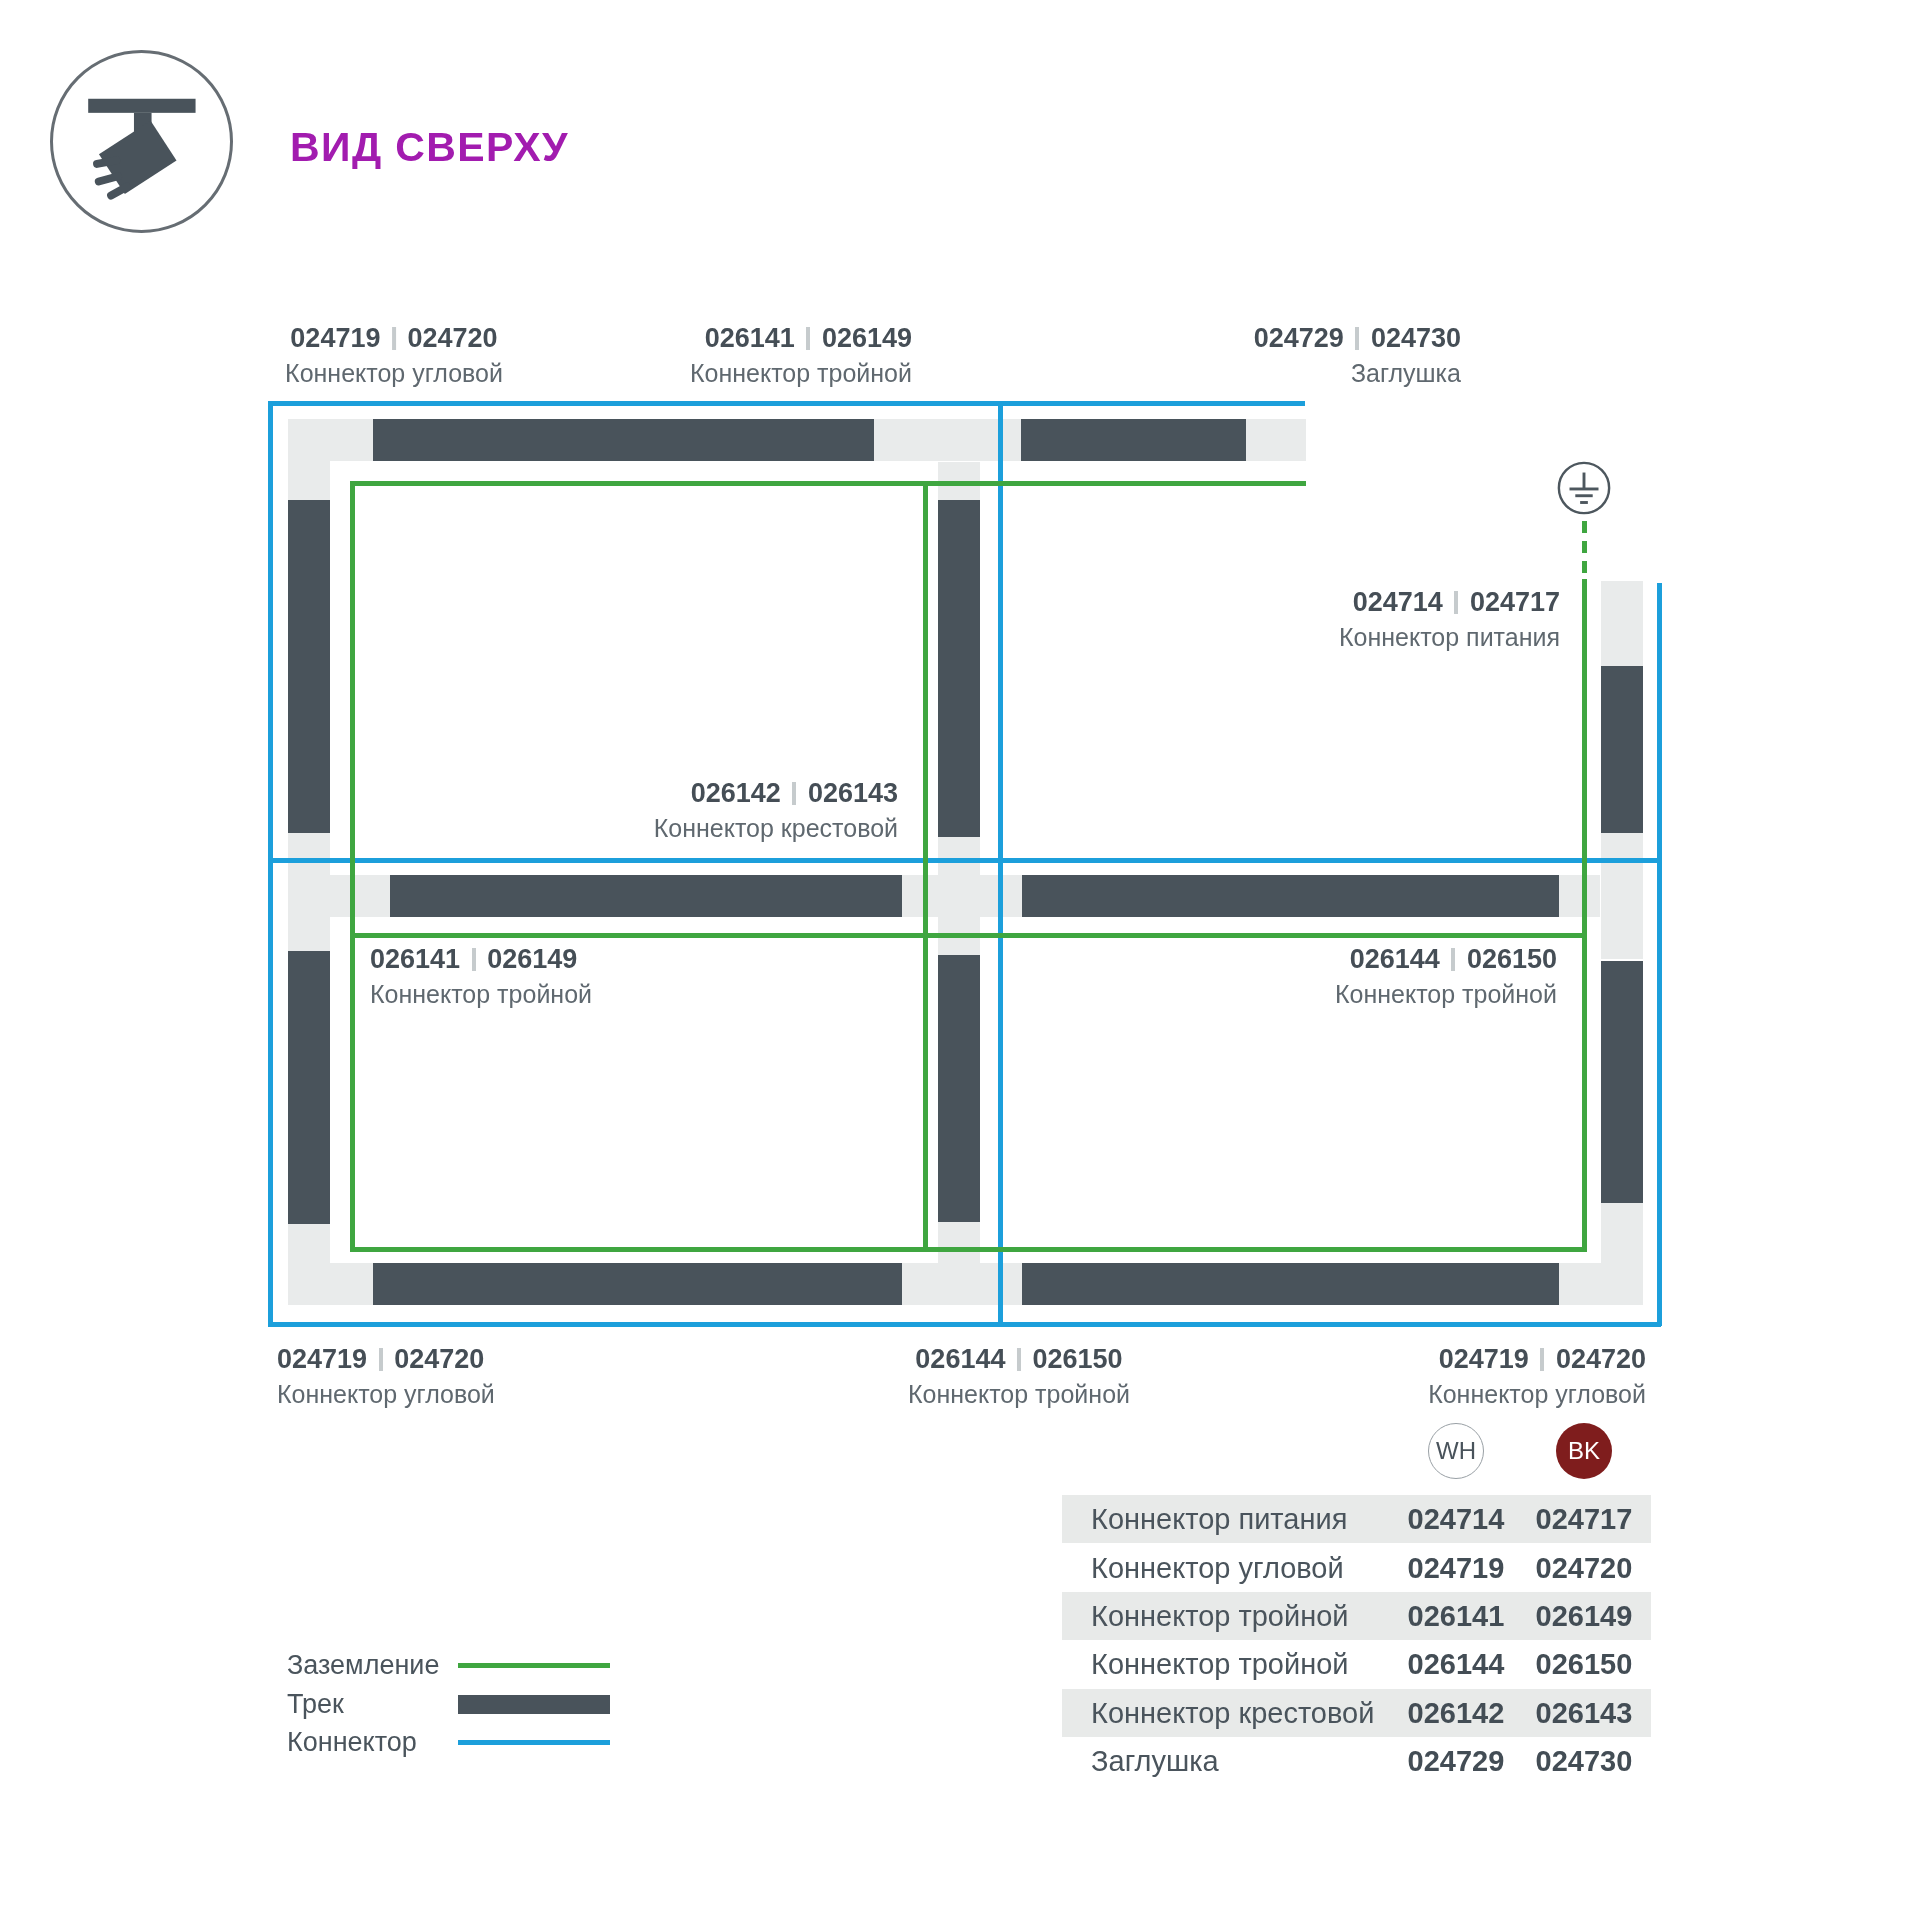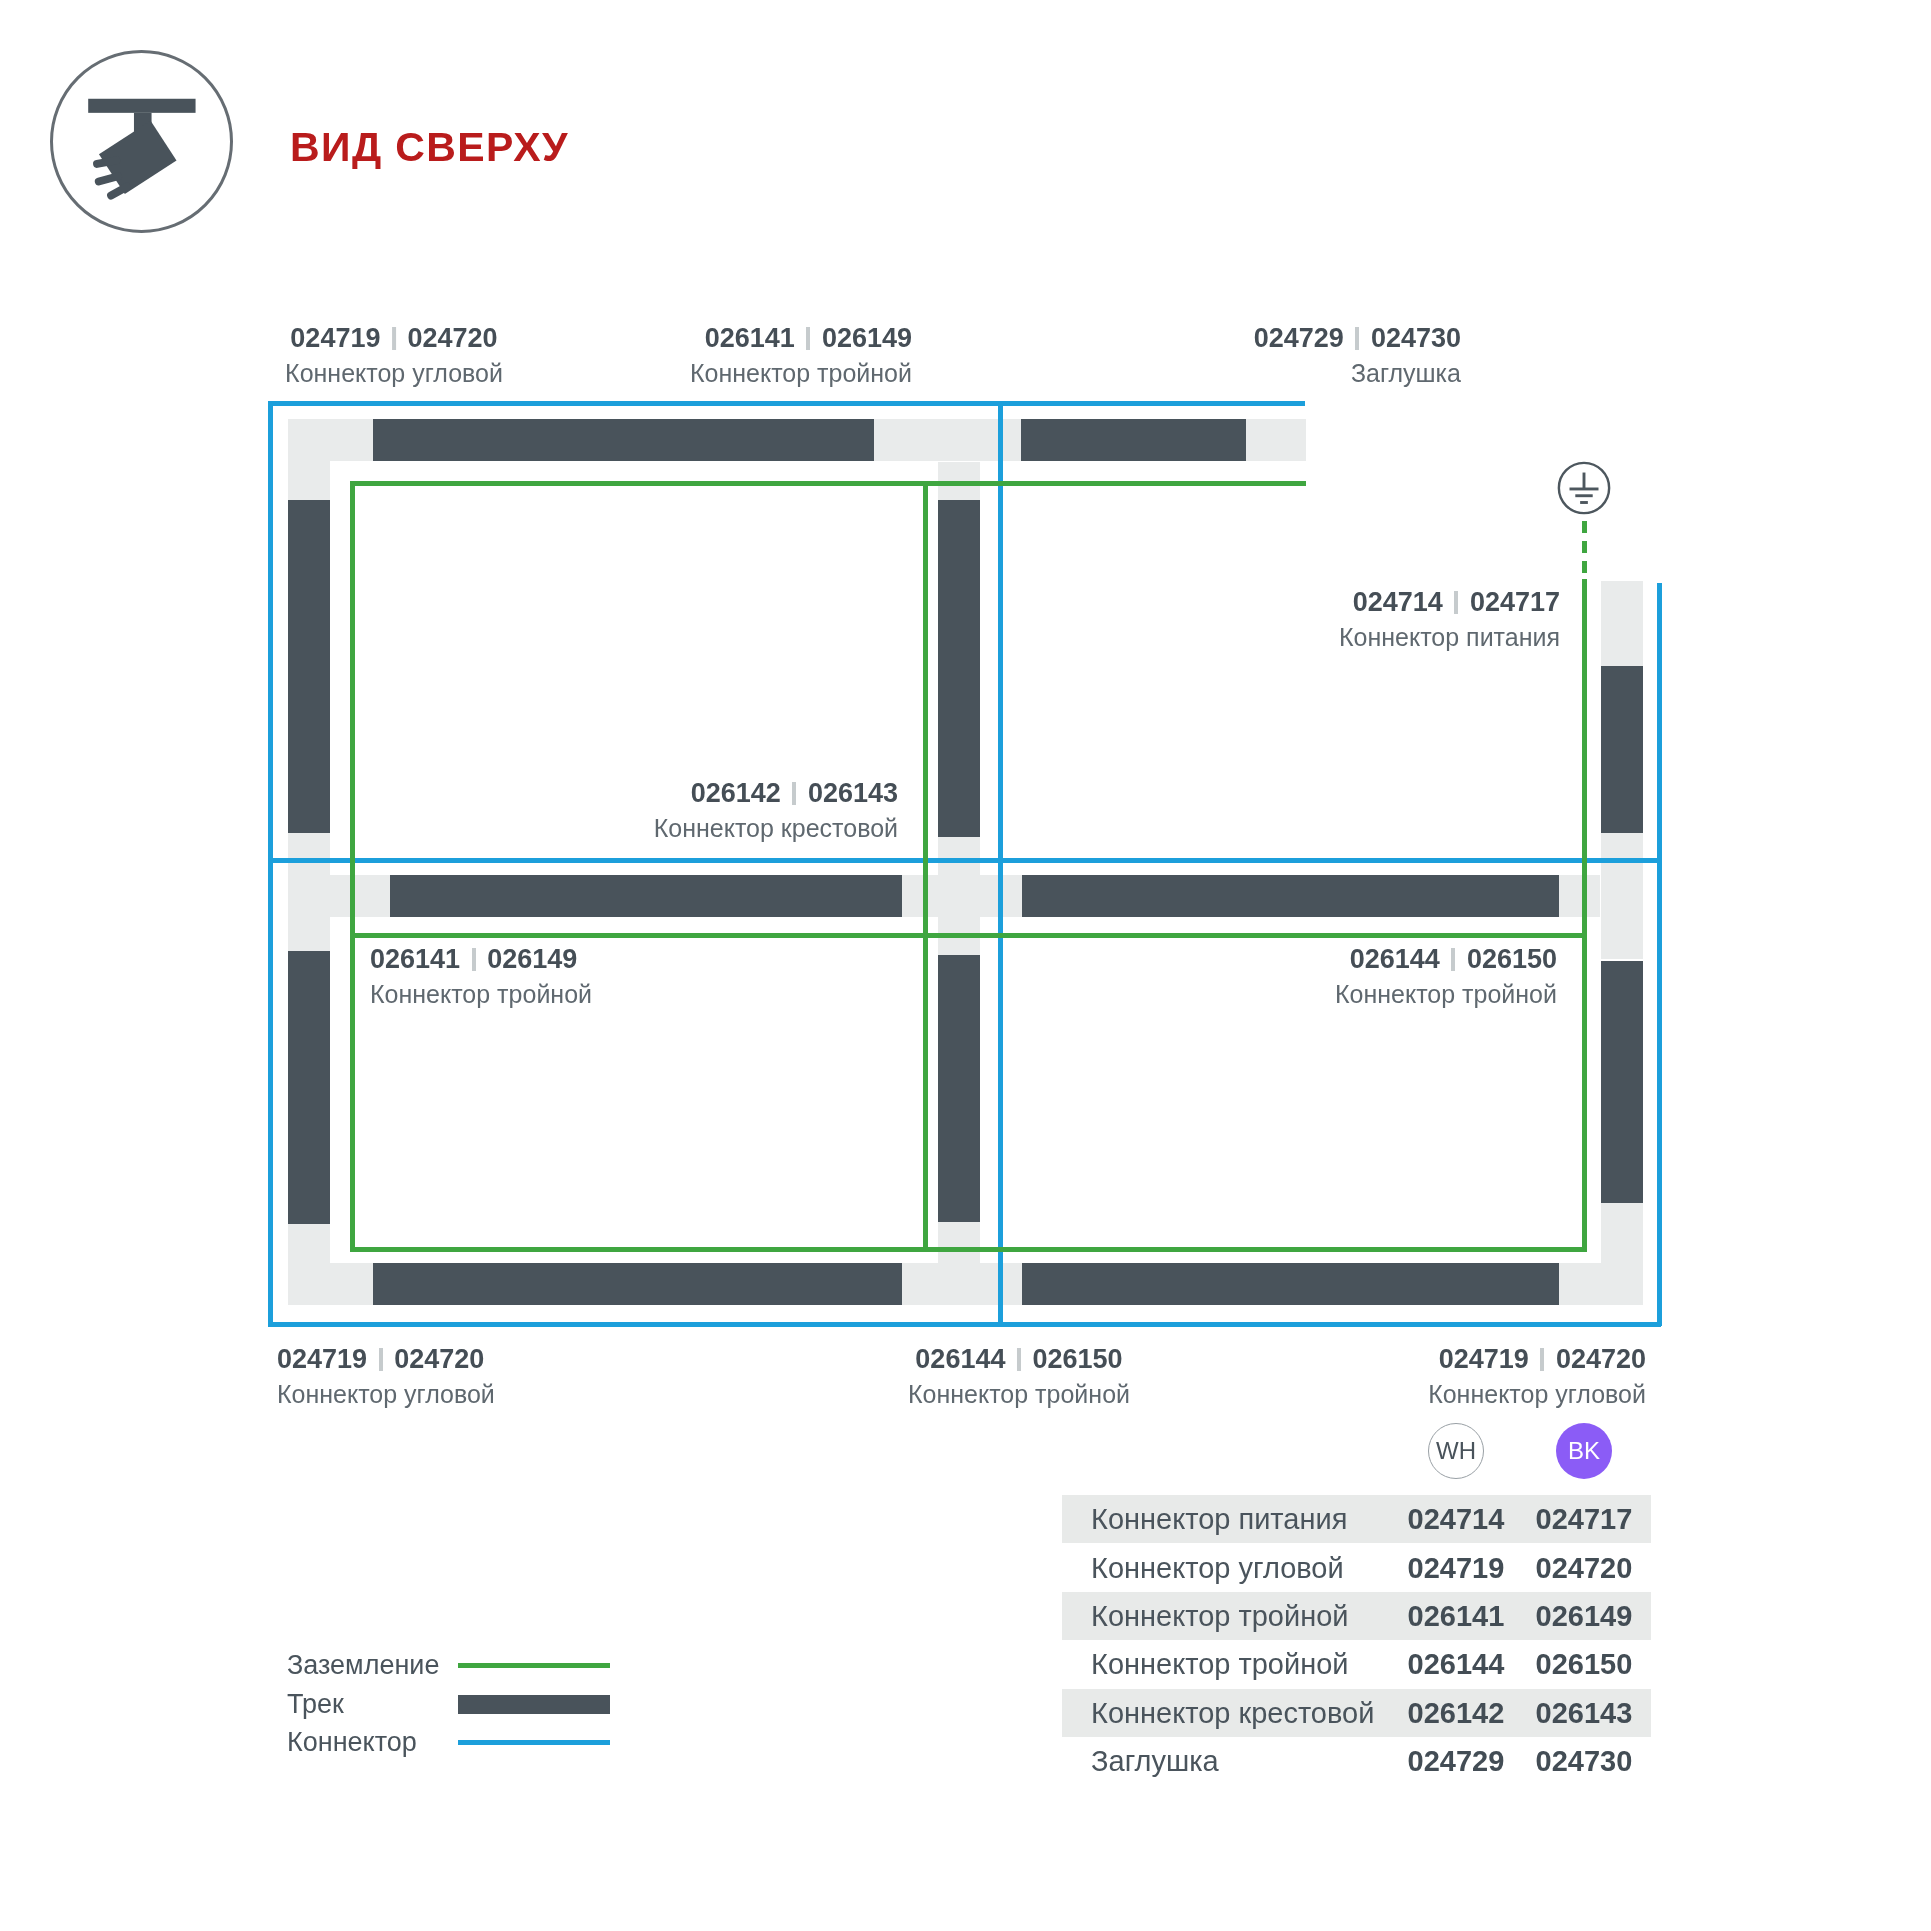--- a/index.html
+++ b/index.html
@@ -16,34 +16,34 @@
   .callout{position:absolute;}
   .callout .nums{display:flex;align-items:center;gap:11.6px;font-weight:bold;font-size:27px;color:#454E56;white-space:nowrap;}
   .callout .sep{width:3.9px;height:23px;background:#C6CBCD;flex:0 0 auto;}
   .callout .desc{font-size:25px;color:#5F686F;margin-top:4.8px;white-space:nowrap;}
   .callout.c-right{text-align:right;}
   .callout.c-right .nums{justify-content:flex-end;}
   .callout.c-center{transform:translateX(-50%);text-align:center;}
   .callout.c-center .nums{justify-content:center;}
   
   .page-title{position:absolute;left:290px;top:124px;font-size:41px;font-weight:bold;
-              color:#b91c1c;letter-spacing:1.4px;white-space:nowrap;}
+              color:#a21caf;letter-spacing:1.4px;white-space:nowrap;}
   .head-icon{position:absolute;left:50px;top:50px;width:183px;height:183px;border:3.9px solid #666D73;
              border-radius:50%;background:#fff;box-sizing:border-box;}
   
   .legend{position:absolute;left:283px;top:1646px;width:348px;}
   .legend .lrow{position:absolute;left:4px;height:39px;display:flex;align-items:center;width:348px;}
   .legend .ltext{font-size:27px;color:#4A545C;white-space:nowrap;}
   .legend .lswatch{position:absolute;left:171px;width:152px;}
   
   .ptable{position:absolute;left:1062px;top:1423px;width:589px;}
   .circ{position:absolute;width:56px;height:56px;border-radius:50%;box-sizing:border-box;
         display:flex;align-items:center;justify-content:center;font-size:24px;}
   .circ.wh{left:366px;top:0;background:#fff;border:1.9px solid #99A0A5;color:#49535B;}
-  .circ.bk{left:494px;top:0;background:#8b5cf6;color:#fff;}
+  .circ.bk{left:494px;top:0;background:#7f1d1d;color:#fff;}
   .trow{position:absolute;left:0;width:589px;height:48px;}
   .trow.odd{background:#E8EAE9;}
   .trow .tname{position:absolute;left:29px;top:0;height:48px;line-height:48px;font-size:29px;color:#4A545C;white-space:nowrap;}
   .trow .twh{position:absolute;left:394px;top:0;height:48px;line-height:48px;transform:translateX(-50%);
              font-size:29px;font-weight:bold;color:#434D55;}
   .trow .tbk{position:absolute;left:522px;top:0;height:48px;line-height:48px;transform:translateX(-50%);
              font-size:29px;font-weight:bold;color:#434D55;}
 </style>
 </head>
 <body>

